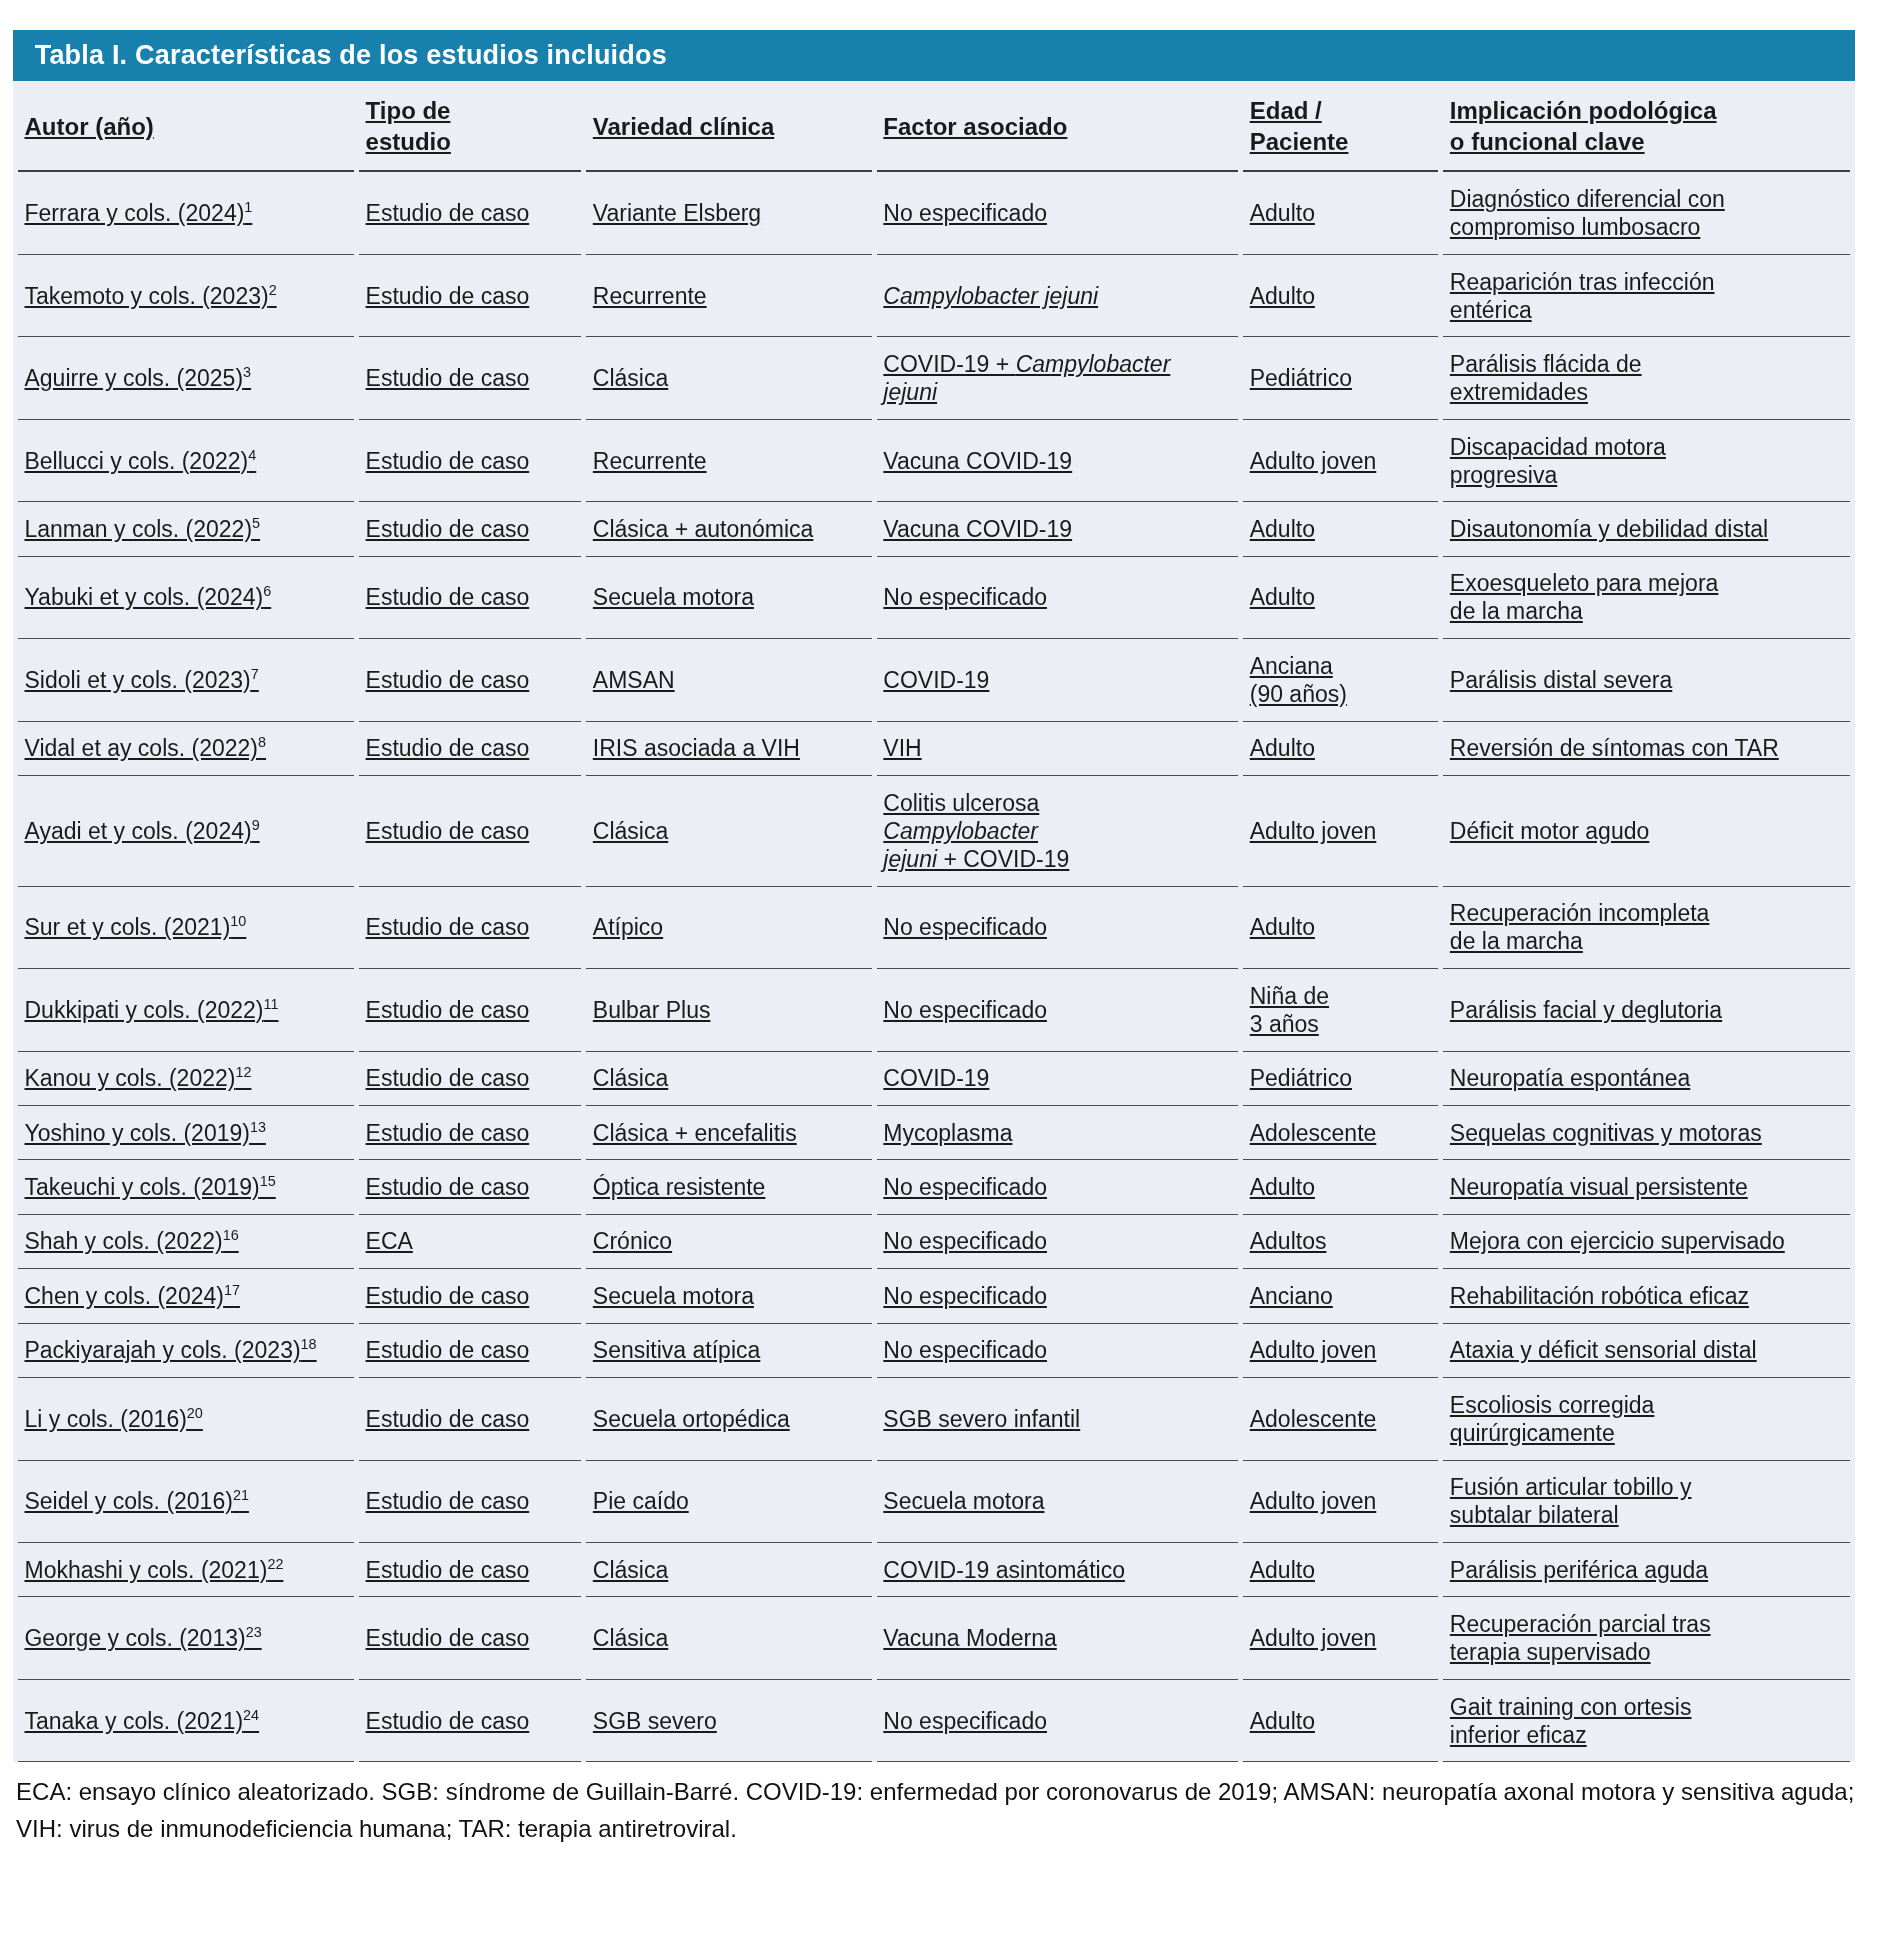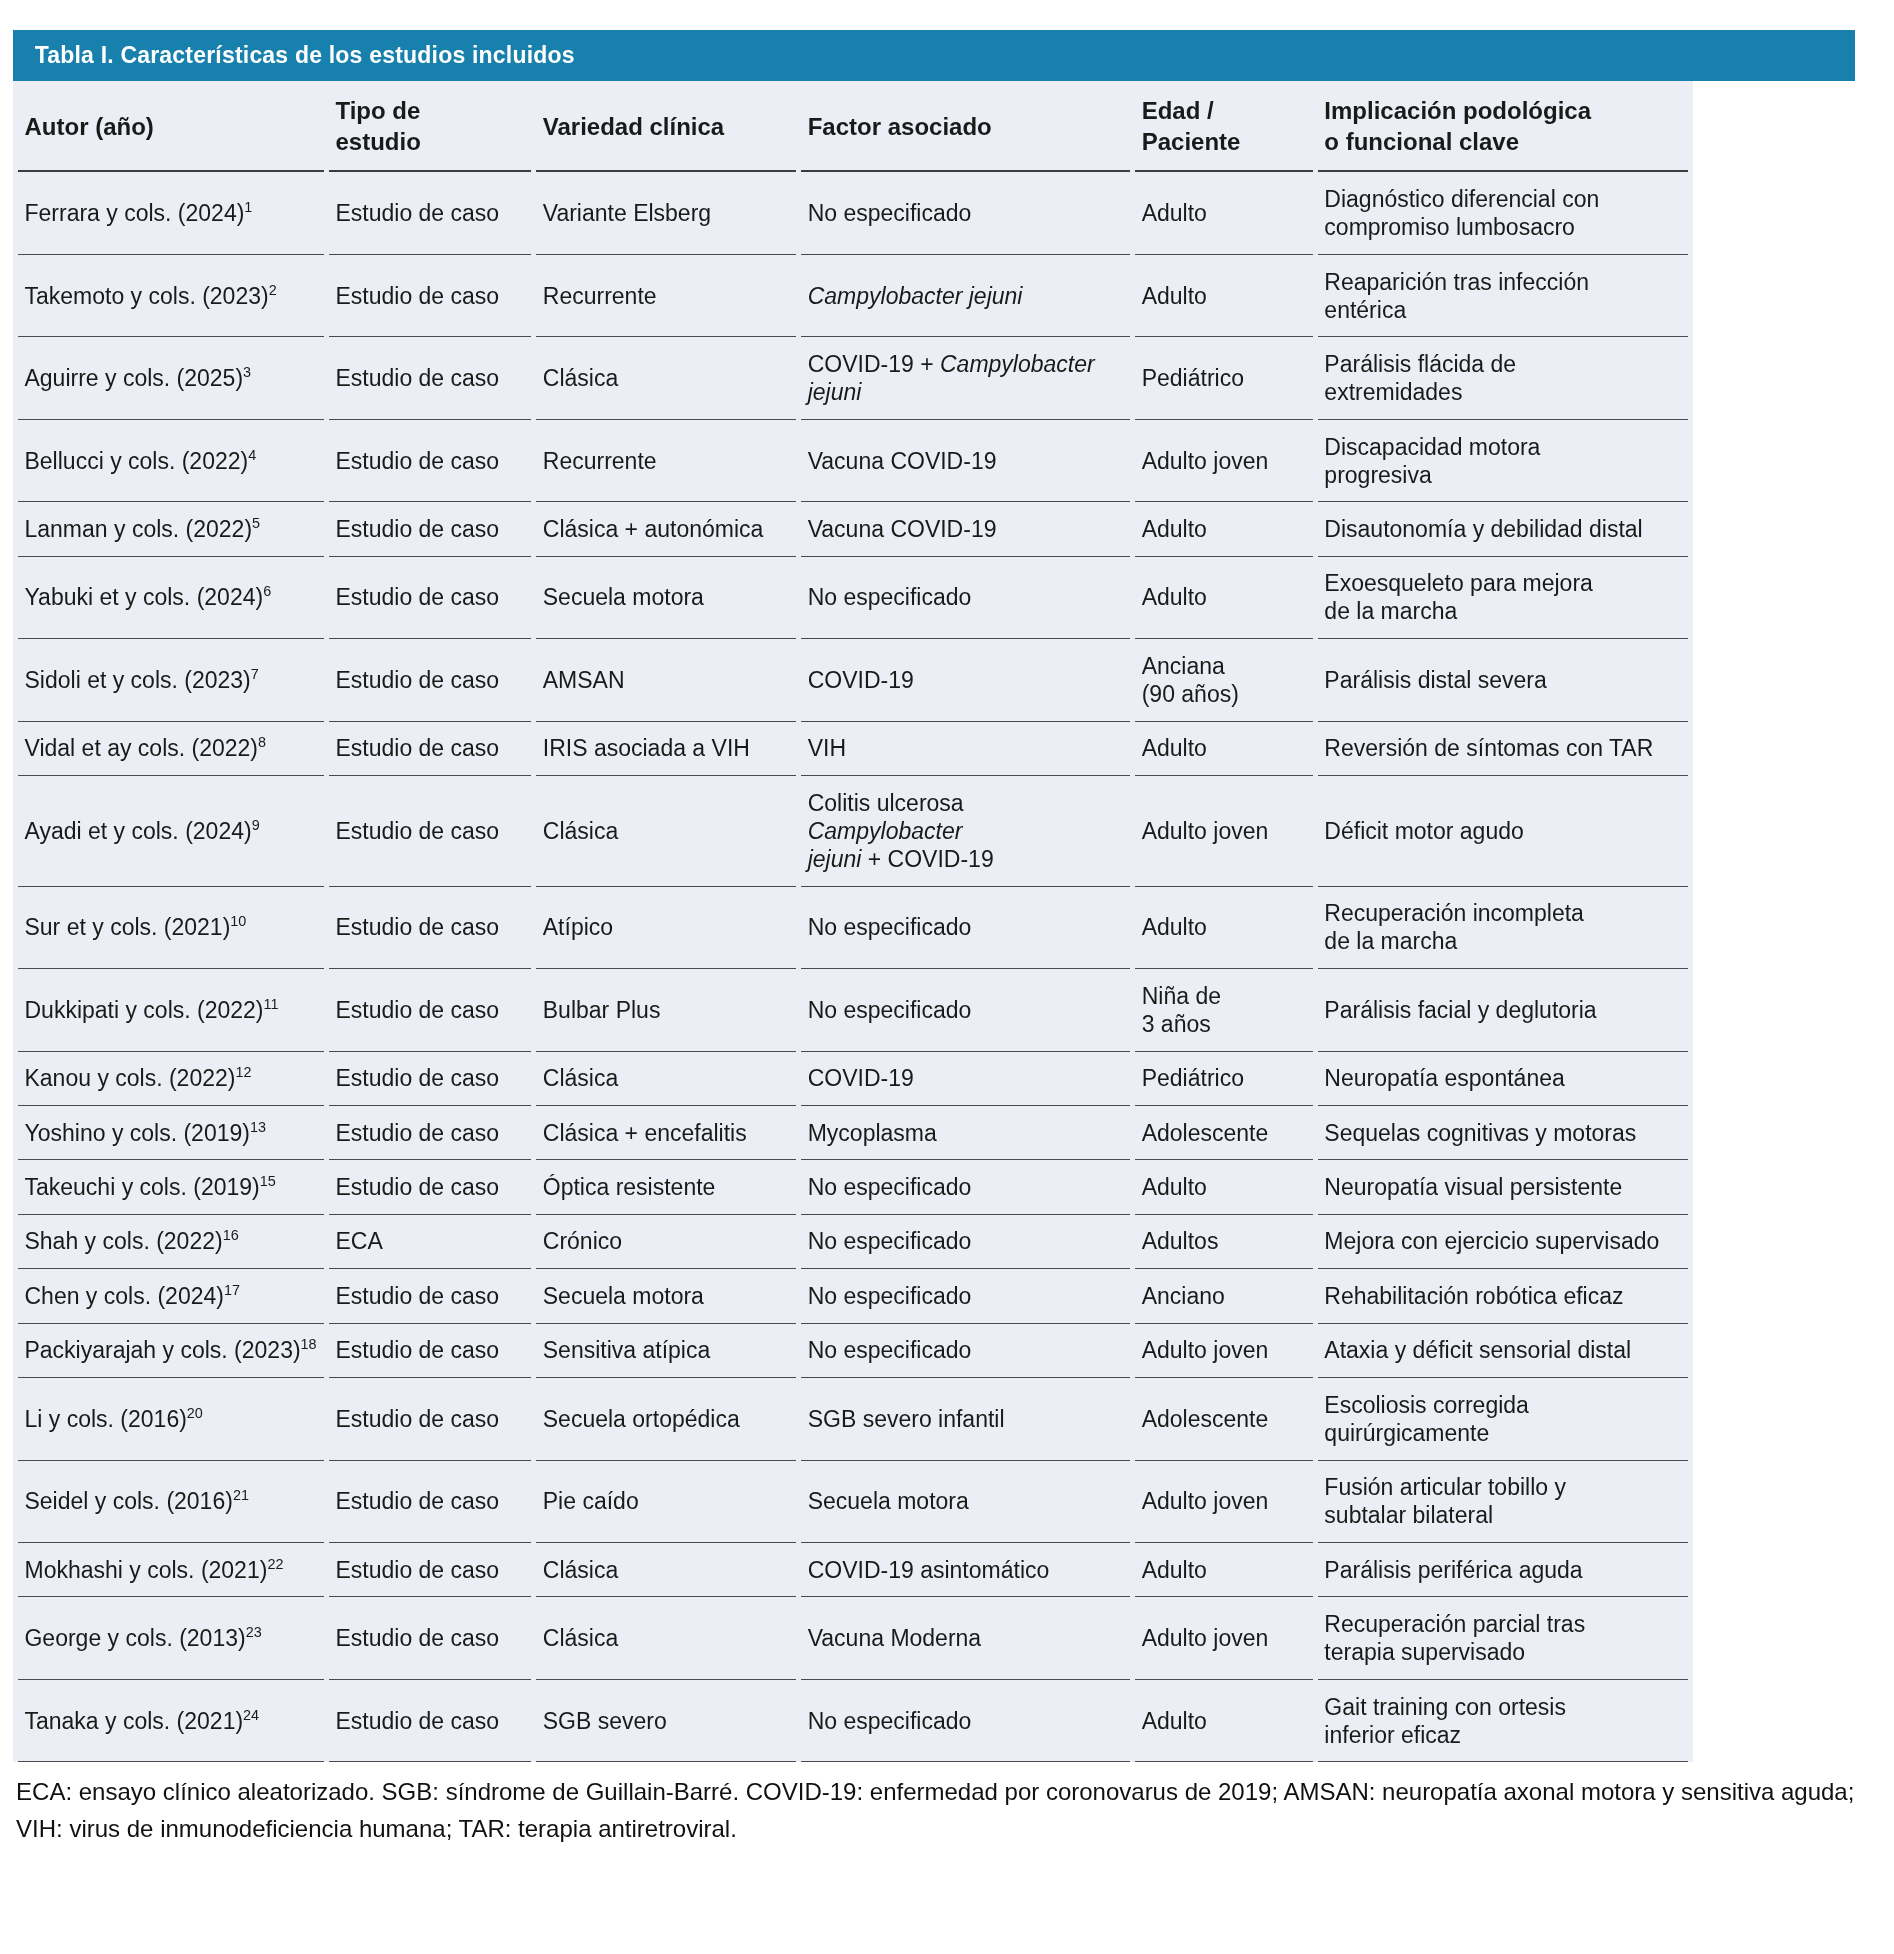--- a/index.html
+++ b/index.html
@@ -21,32 +21,33 @@
     min-height:1954px;
     padding:30px 40px 17px 12.7px;
     background:#ffffff;
   }
   .title-band{
     width:1842px;
     height:51px;
     line-height:51px;
     background:var(--accent);
     color:#ffffff;
-    font-size:23px;
+    font-size:27px;
     font-weight:bold;
     padding-left:22px;
     letter-spacing:0.2px;
     overflow:hidden;
   }
   table.studies{
-    width:1680px;
+    width:1842px;
     border-collapse:separate;
     border-spacing:5.1px 0;
     background:var(--rowbg);
     table-layout:fixed;
+    text-decoration:underline;
   }
   th, td{
     text-align:left;
     vertical-align:middle;
     white-space:pre-line;
     overflow:hidden;
   }
   th{
     font-size:24px;
     font-weight:bold;

